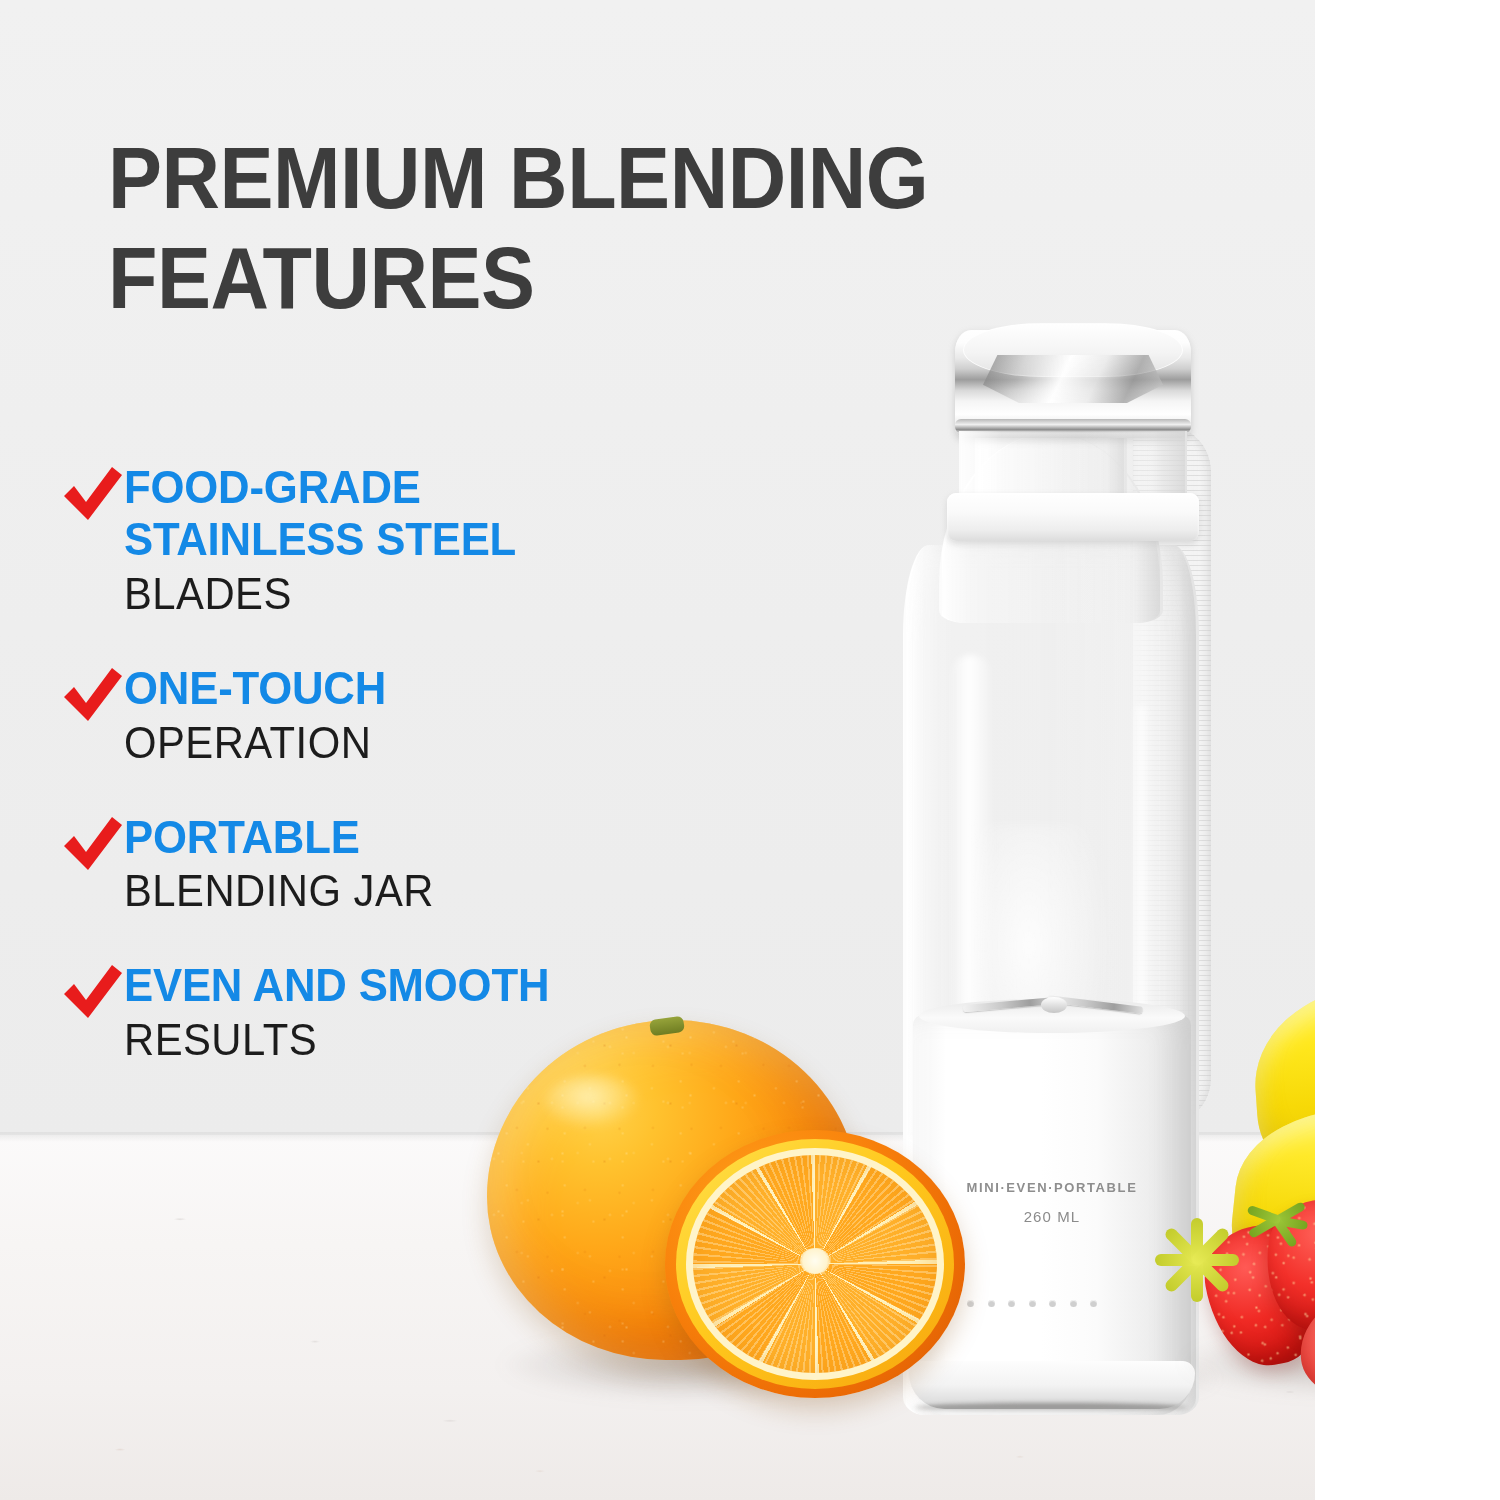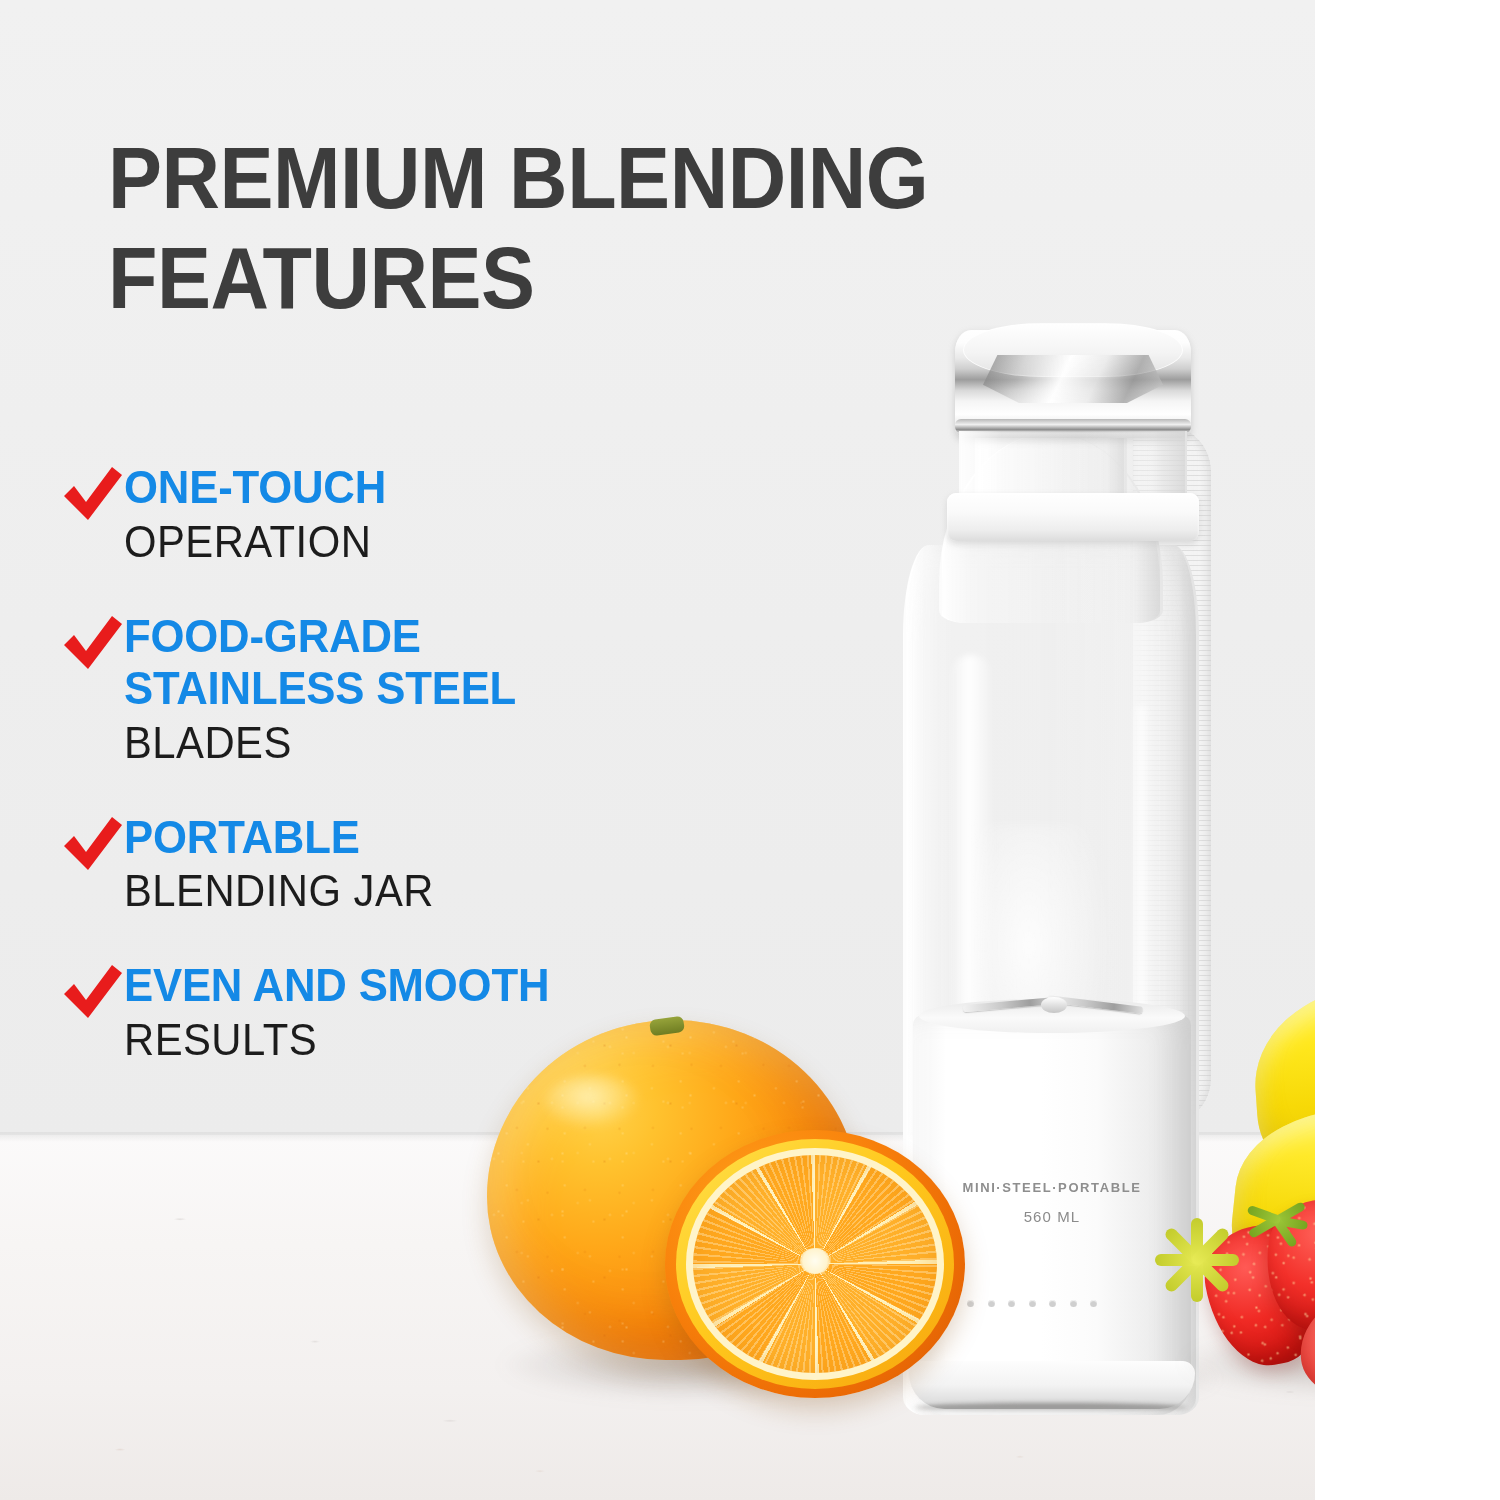--- a/index.html
+++ b/index.html
@@ -507,35 +507,35 @@
 
   <div class="features">
 
     <div class="feature">
       <span class="check">
         <svg viewBox="0 0 62 56" width="62" height="56" aria-hidden="true">
           <path d="M2 30 L12 20 L24 36 L50 1 L60 9 L26 54 Z" fill="#e81c1c"></path>
         </svg>
       </span>
       <div class="txt">
-        <div class="f-title">ONE-TOUCH</div>
-        <div class="f-sub">OPERATION</div>
+        <div class="f-title">FOOD-GRADE
+STAINLESS STEEL</div>
+        <div class="f-sub">BLADES</div>
       </div>
     </div>
 
     <div class="feature">
       <span class="check">
         <svg viewBox="0 0 62 56" width="62" height="56" aria-hidden="true">
           <path d="M2 30 L12 20 L24 36 L50 1 L60 9 L26 54 Z" fill="#e81c1c"></path>
         </svg>
       </span>
       <div class="txt">
-        <div class="f-title">FOOD-GRADE
-STAINLESS STEEL</div>
-        <div class="f-sub">BLADES</div>
+        <div class="f-title">ONE-TOUCH</div>
+        <div class="f-sub">OPERATION</div>
       </div>
     </div>
 
     <div class="feature">
       <span class="check">
         <svg viewBox="0 0 62 56" width="62" height="56" aria-hidden="true">
           <path d="M2 30 L12 20 L24 36 L50 1 L60 9 L26 54 Z" fill="#e81c1c"></path>
         </svg>
       </span>
       <div class="txt">
@@ -598,22 +598,22 @@
       <i></i>
       <i></i>
       <i></i>
       <i></i>
     </div>
 
     <div class="base-bottom-rim"></div>
     <div class="base-shadowline"></div>
   </div>
 
-  <div class="label-brand" style="left:913px; top:1180px;">MINI·STEEL·PORTABLE</div>
-  <div class="label-vol" style="left:913px; top:1208px;">560 ML</div>
+  <div class="label-brand" style="left:913px; top:1180px;">MINI·EVEN·PORTABLE</div>
+  <div class="label-vol" style="left:913px; top:1208px;">260 ML</div>
 
   <div class="fsh" style="left:500px; top:1330px; width:400px; height:70px;"></div>
   <div class="fsh" style="left:1180px; top:1330px; width:330px; height:66px;"></div>
 
   <div class="fruit banana-back"></div>
   <div class="fruit banana-front"></div>
   <div class="fruit banana-tip"></div>
 
   <div class="fruit orange-whole">
     <span class="pores"></span>

